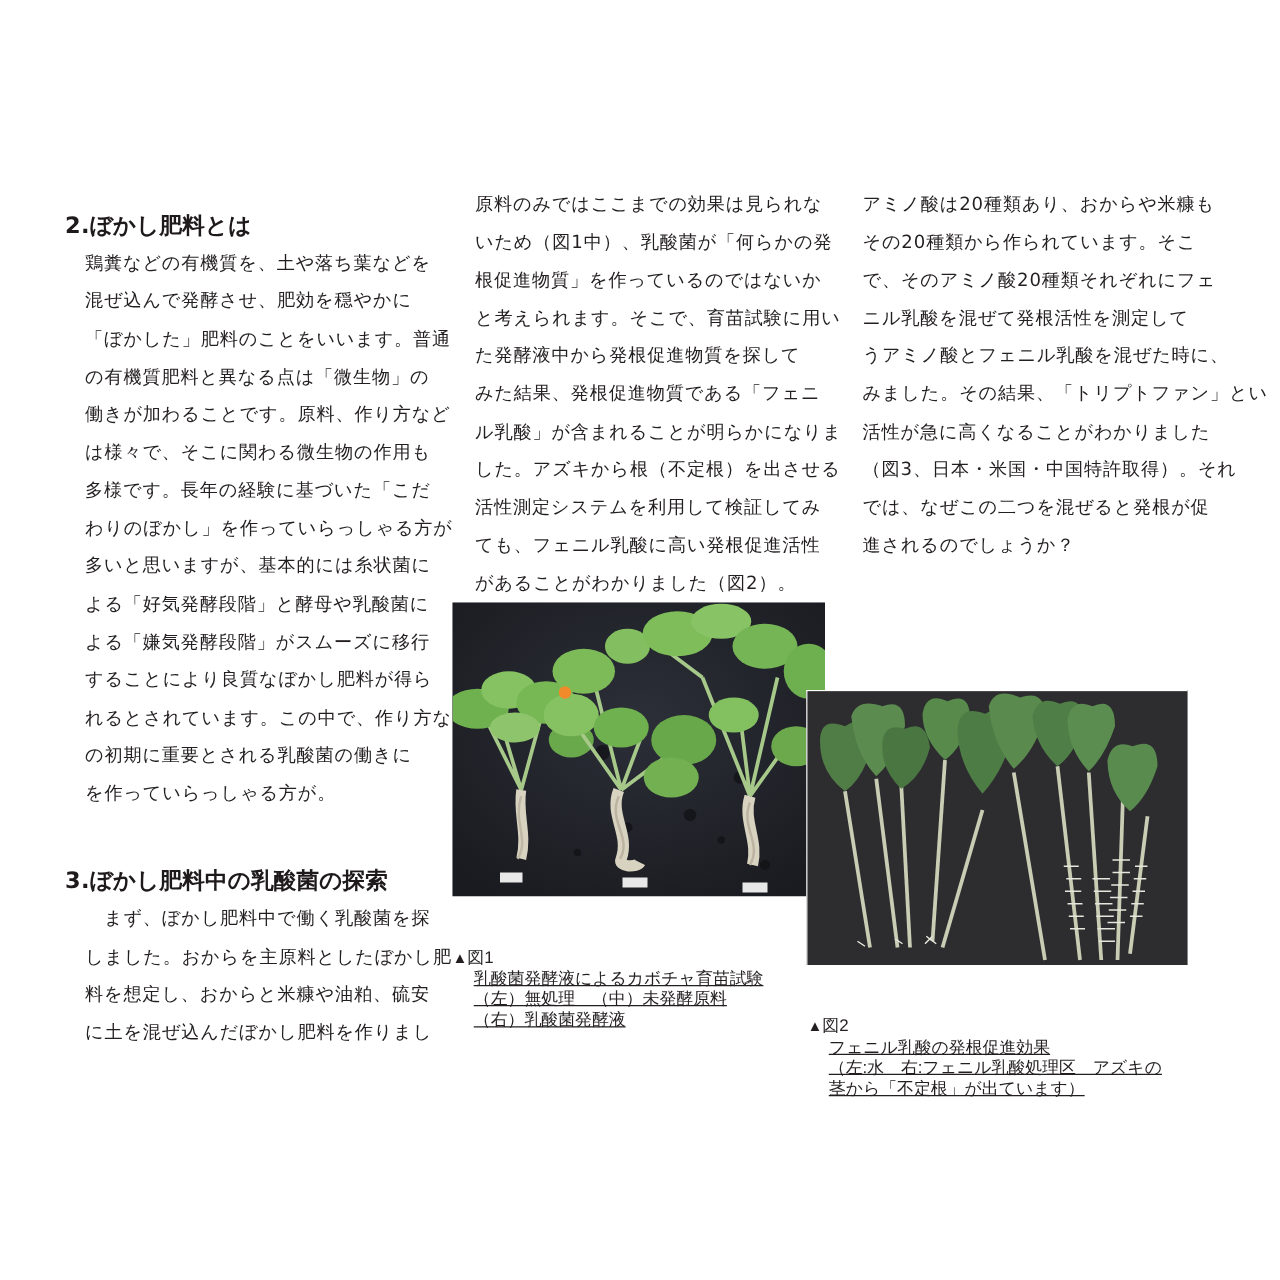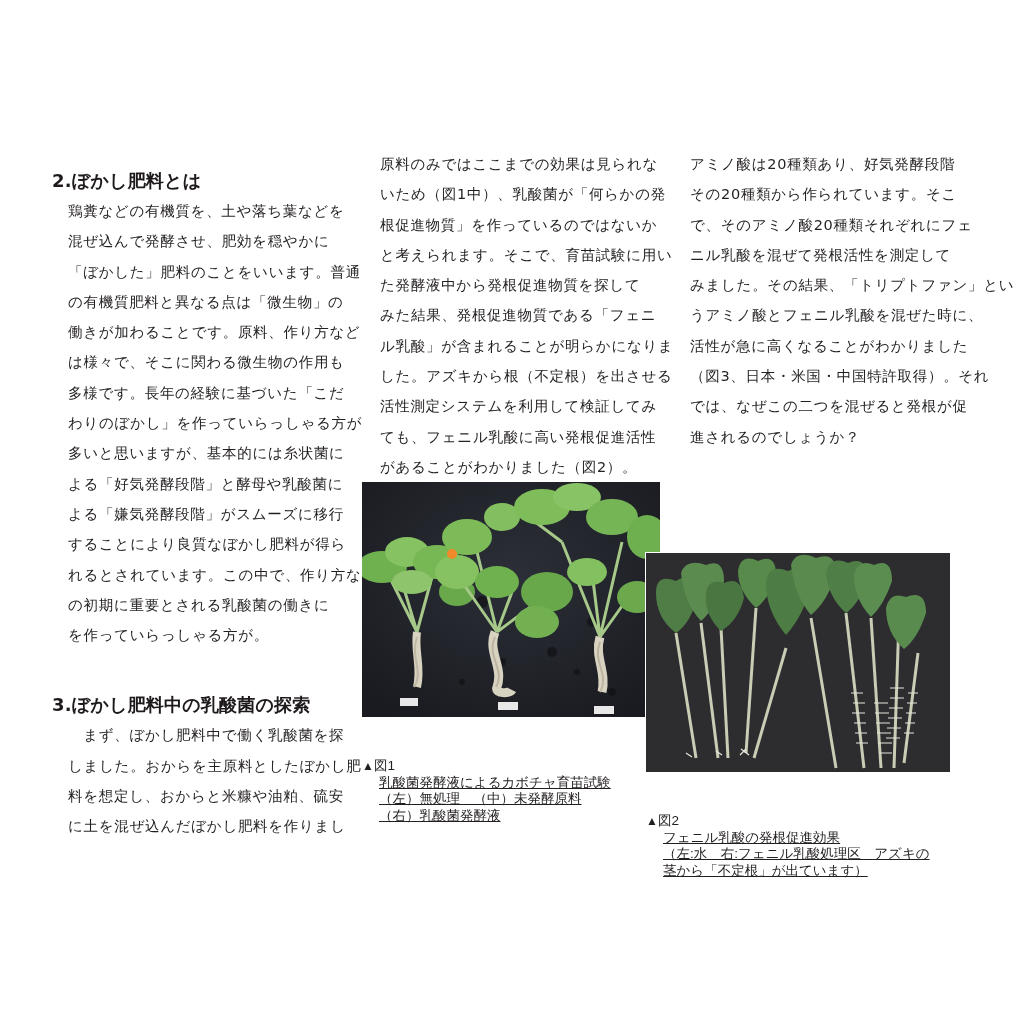--- a/index.html
+++ b/index.html
@@ -71,26 +71,26 @@
     <span class="ln">ル乳酸」が含まれることが明らかになりま</span>
     <span class="ln">した。アズキから根（不定根）を出させる</span>
     <span class="ln">活性測定システムを利用して検証してみ</span>
     <span class="ln">ても、フェニル乳酸に高い発根促進活性</span>
     <span class="ln">があることがわかりました（図2）。</span>
   </div>
 </div>
 
 <div class="col" style="left:674px; top:133px; width:290px;">
   <div class="body-lines">
-    <span class="ln">アミノ酸は20種類あり、好気発酵段階</span>
+    <span class="ln">アミノ酸は20種類あり、おからや米糠も</span>
     <span class="ln">その20種類から作られています。そこ</span>
     <span class="ln">で、そのアミノ酸20種類それぞれにフェ</span>
     <span class="ln">ニル乳酸を混ぜて発根活性を測定して</span>
+    <span class="ln">うアミノ酸とフェニル乳酸を混ぜた時に、</span>
     <span class="ln">みました。その結果、「トリプトファン」とい</span>
-    <span class="ln">うアミノ酸とフェニル乳酸を混ぜた時に、</span>
     <span class="ln">活性が急に高くなることがわかりました</span>
     <span class="ln">（図3、日本・米国・中国特許取得）。それ</span>
     <span class="ln">では、なぜこの二つを混ぜると発根が促</span>
     <span class="ln">進されるのでしょうか？</span>
   </div>
 </div>
 
 <div class="photo" style="left:362px; top:482px; width:298px; height:235px;" title="カボチャ苗3株（根の比較）">
   <svg width="298" height="235" viewBox="0 0 298 235">
     <defs>

